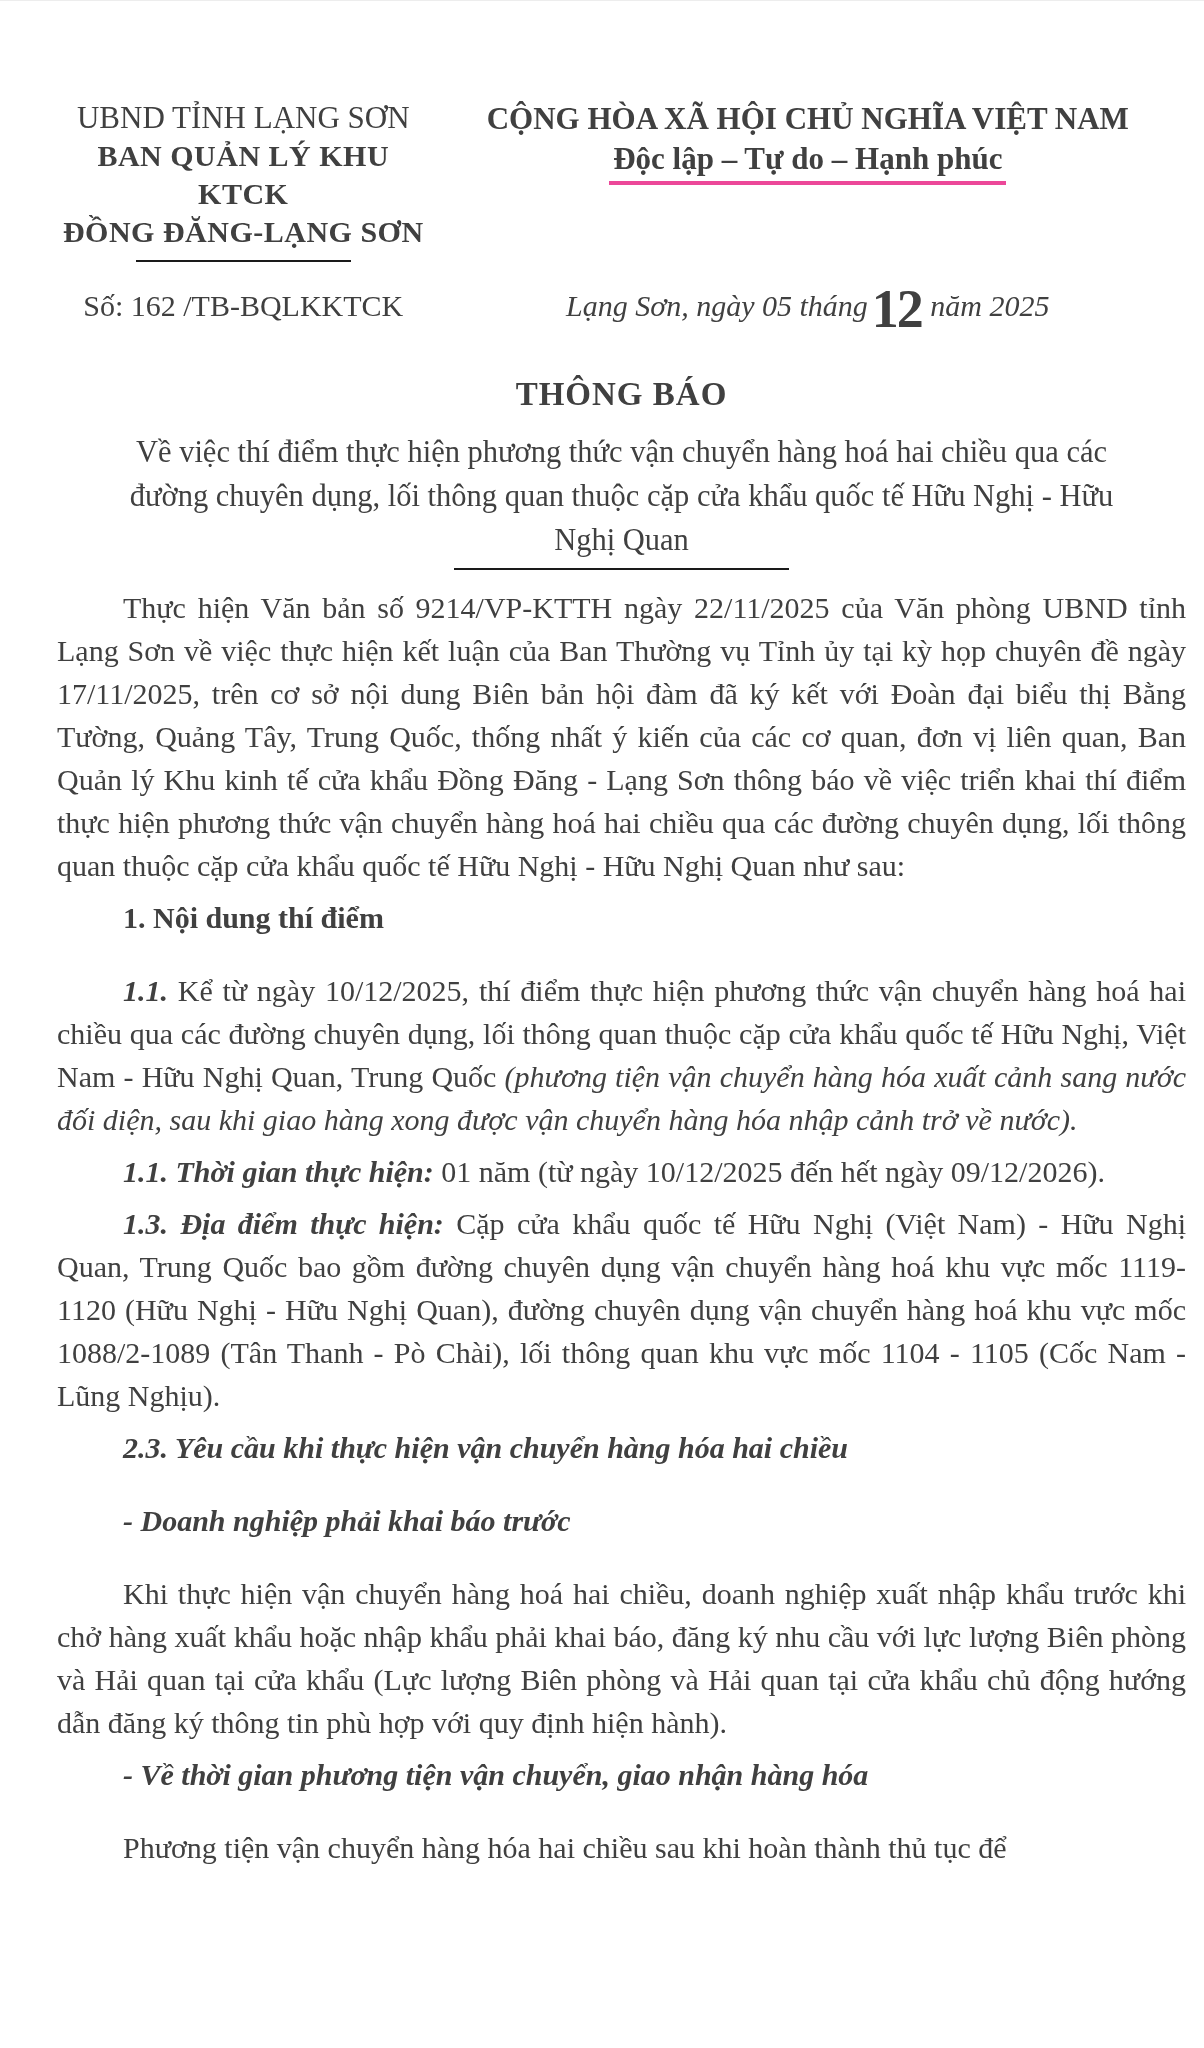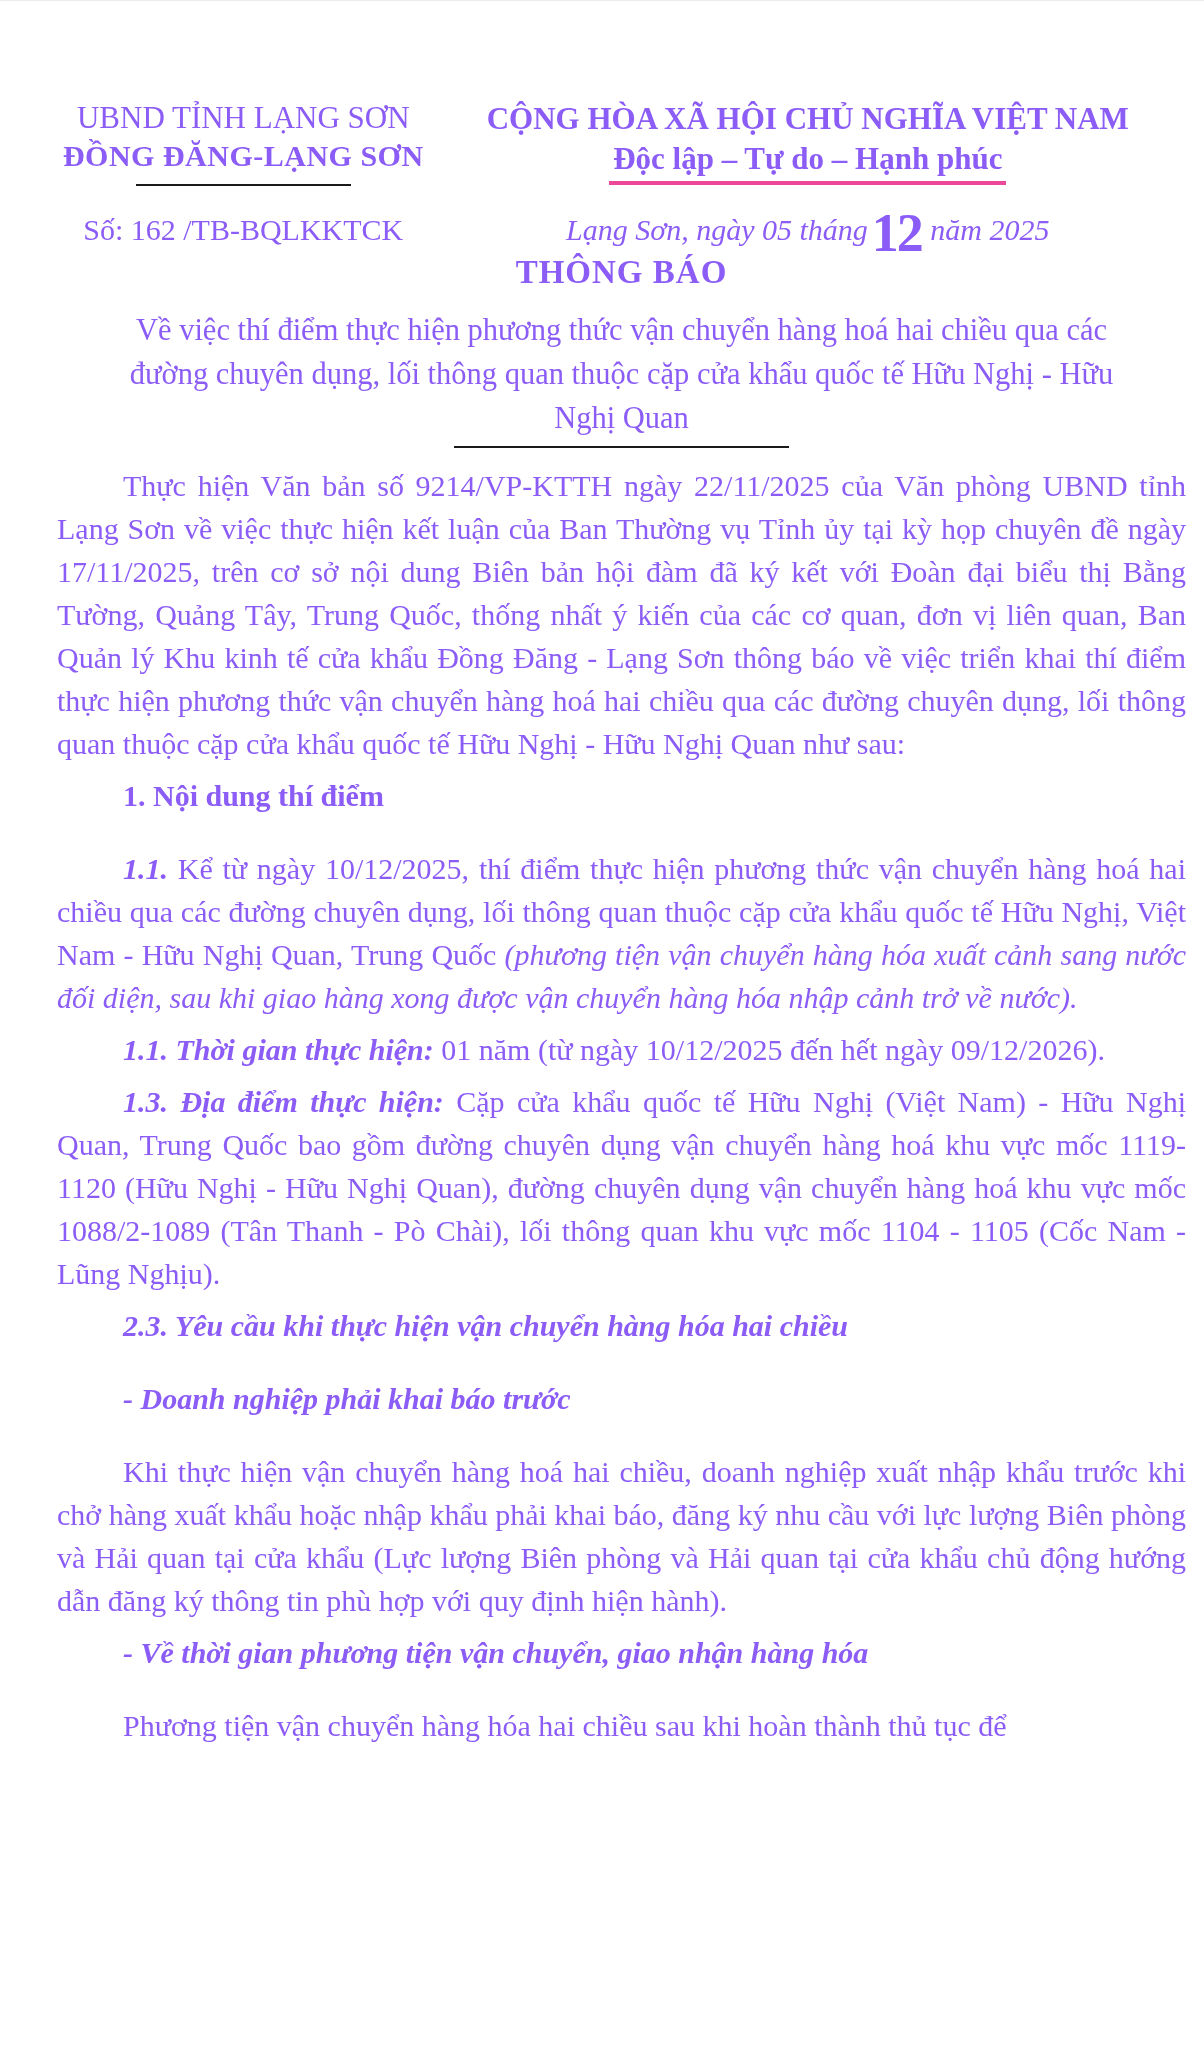--- a/index.html
+++ b/index.html
@@ -1,21 +1,21 @@
 <!DOCTYPE html>
 <html><head>
 <meta charset="utf-8">
 <style>
   html,body{margin:0;padding:0;background:#ffffff;}
   .page{
     position:relative;
     width:1204px;height:2048px;
     margin:0 auto;
     background:#ffffff;
-    color:#8b5cf6;
+    color:#404040;
     font-family:"Liberation Serif","DejaVu Serif",serif;
     box-sizing:border-box;
     padding:98px 18px 0 57px;
     border-top:1px solid #ededed;
     overflow:hidden;
   }
   
   .hdr-row{display:flex;width:100%;}
   .hdr-left{flex:0 0 33%;text-align:center;}
   .hdr-right{flex:0 0 67%;text-align:center;}
@@ -25,41 +25,42 @@
   .nat-line1{font-size:31px;line-height:40px;font-weight:bold;}
   .nat-line2{font-size:31px;line-height:40px;font-weight:bold;display:inline-block;
              border-bottom:4px solid #ec4899;padding:0 4px 2px 4px;}
   
   .meta-row{display:flex;width:100%;margin-top:24px;align-items:flex-start;}
   .doc-number{flex:0 0 33%;text-align:center;font-size:30px;line-height:40px;}
   .date-line{flex:0 0 67%;text-align:center;font-size:30px;line-height:40px;font-style:italic;}
   .date-month{font-style:normal;font-weight:bold;font-size:54px;line-height:20px;
               display:inline-block;margin:0 1px 0 4px;position:relative;top:11px;letter-spacing:-2px;}
   
-  .doc-type{text-align:center;font-size:33px;line-height:44px;font-weight:bold;letter-spacing:1px;}
+  .doc-type{margin-top:46px;text-align:center;font-size:33px;line-height:44px;font-weight:bold;letter-spacing:1px;}
   .doc-subject{margin:14px auto 0 auto;max-width:1020px;text-align:center;
                font-size:30.5px;line-height:44px;font-weight:normal;}
   .title-rule{width:335px;border-top:2px solid #1a1a1a;margin:6px auto 0 auto;}
   
   .body{margin-top:16px;font-size:30px;line-height:43px;text-align:justify;}
   .para{margin:0 0 0 0;text-indent:66px;}
   .para + .para, .heading + .para, .para + .heading, .heading + .heading{margin-top:9px;}
   .heading{text-indent:66px;font-weight:bold;}
   .heading.hi{font-style:italic;}
   .lead-bi{font-weight:bold;font-style:italic;}
   .run-i{font-style:italic;}
 </style>
 </head>
 <body>
 
 <div class="page">
 
   <div class="hdr-row">
     <div class="hdr-left">
       <div class="org-parent">UBND TỈNH LẠNG SƠN</div>
+      <div class="org-name">BAN QUẢN LÝ KHU KTCK</div>
       <div class="org-name">ĐỒNG ĐĂNG-LẠNG SƠN</div>
       <div class="org-rule"></div>
     </div>
     <div class="hdr-right">
       <div class="nat-line1">CỘNG HÒA XÃ HỘI CHỦ NGHĨA VIỆT NAM</div>
       <div><span class="nat-line2">Độc lập – Tự do – Hạnh phúc</span></div>
     </div>
   </div>
 
   <div class="meta-row">

